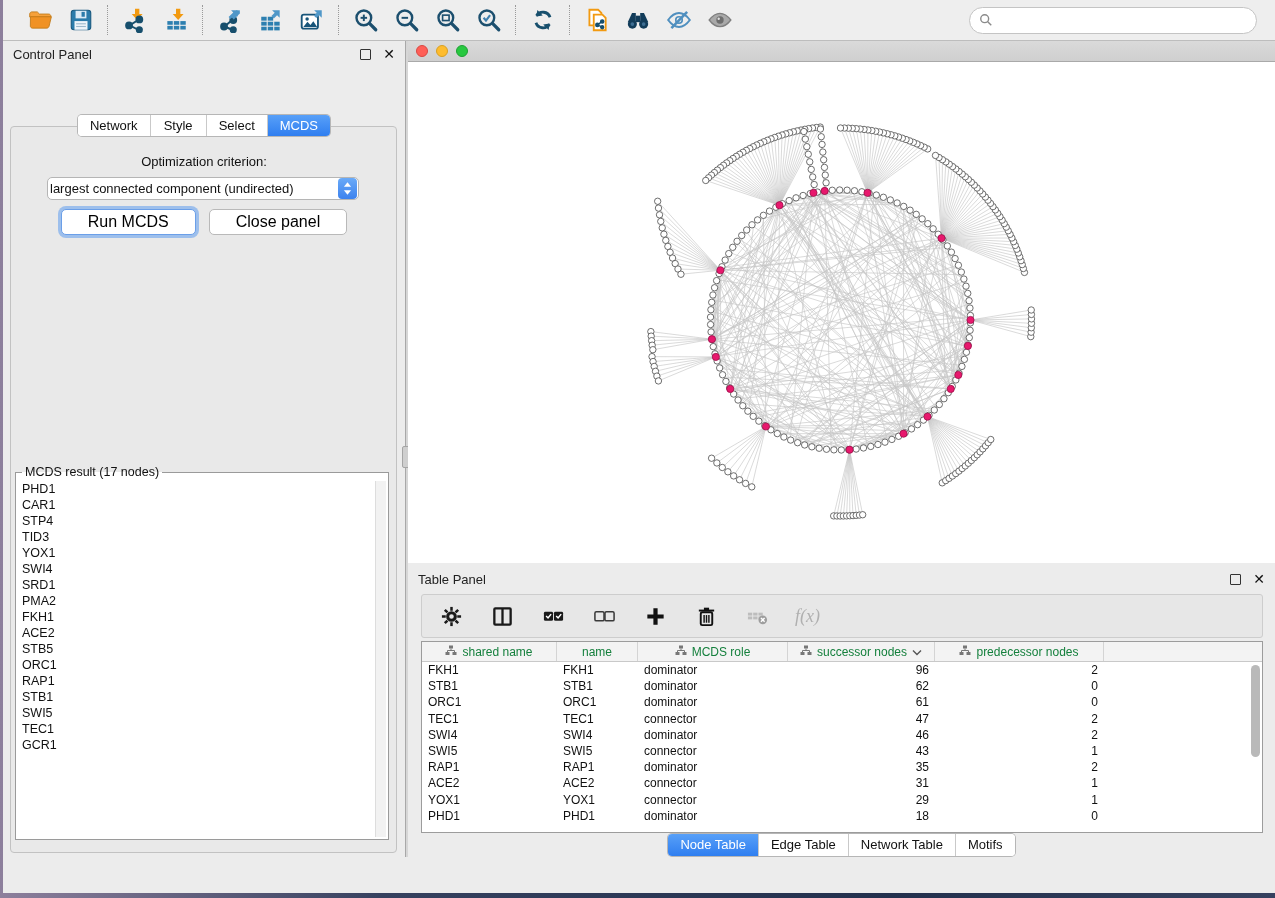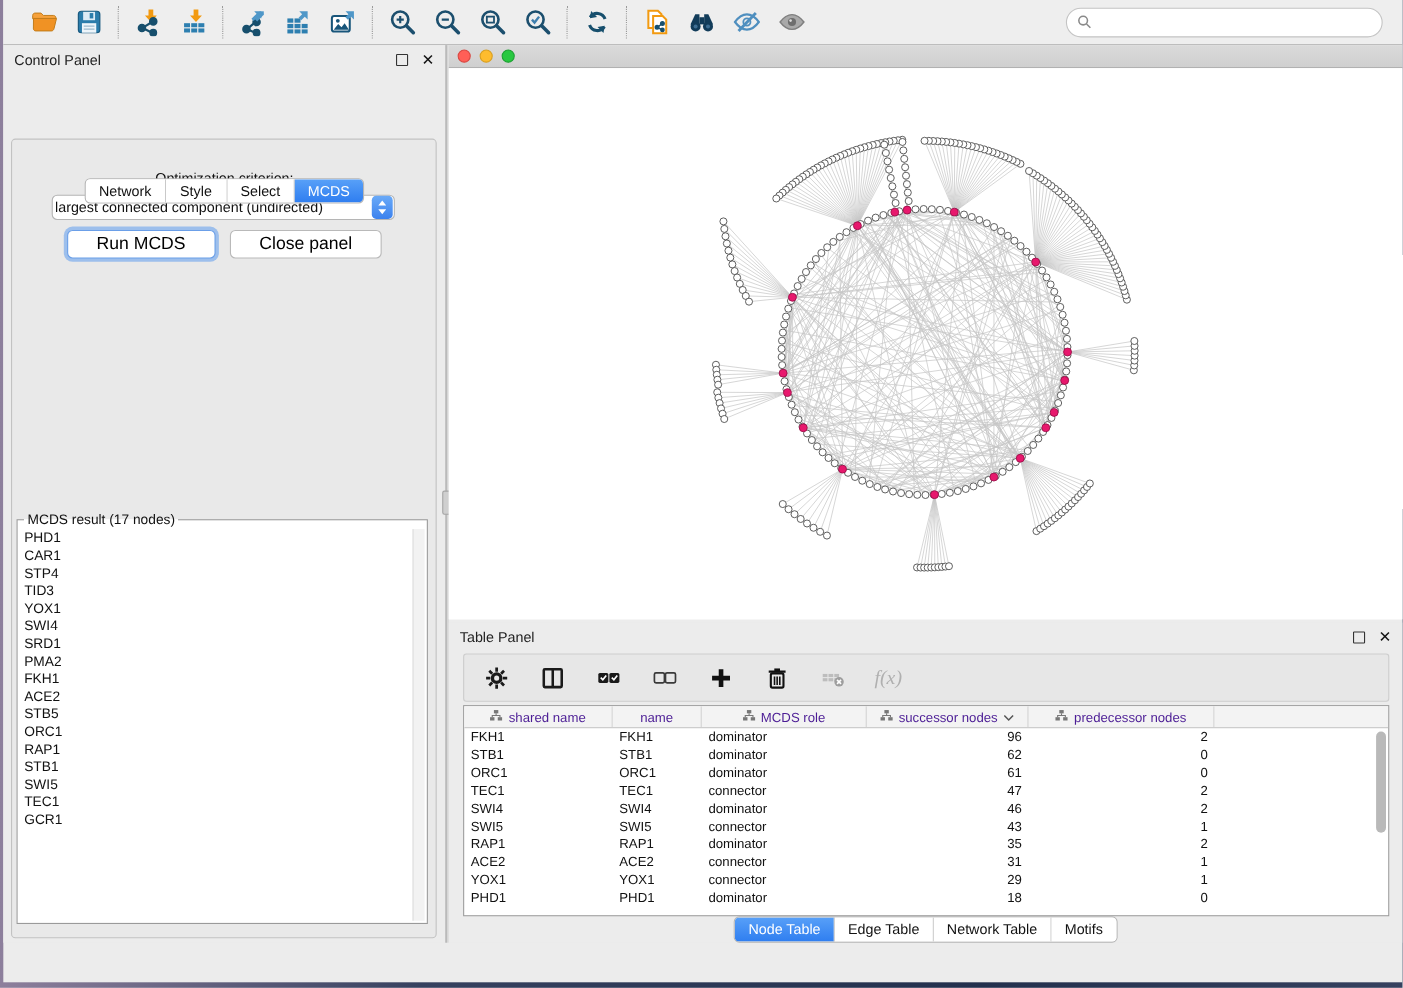--- a/index.html
+++ b/index.html
@@ -24,21 +24,21 @@
   .searchbox input { border:none; outline:none; flex:1; font-size:13px; background:transparent; }
 
   
   .control-panel { position:absolute; left:0; top:41px; width:402px; bottom:36px; background:#ececec; }
   .panel-hdr { height:26px; display:flex; align-items:center; padding:0 10px; font-size:13px; color:#222; }
   .panel-hdr .hspace { flex:1; }
   .float-box { width:11px; height:11px; border:1.5px solid #333; border-radius:1px; margin-right:12px; cursor:pointer; }
   .close-x { font-weight:bold; font-size:14px; color:#111; cursor:pointer; line-height:1; }
   .cp-box { position:absolute; left:7px; right:8px; top:85px; bottom:4px;
     background:#e9e9e9; border:1px solid #c2c2c2; border-radius:4px; }
-  .tabrow { position:absolute; top:74px; left:0; right:0; display:flex; justify-content:center; z-index:3;margin-top:48px; }
+  .tabrow { position:absolute; top:74px; left:0; right:0; display:flex; justify-content:center; z-index:3; }
   .seg { display:flex; border-radius:4px; overflow:hidden; box-shadow:0 0 0 1px #b6b6b6; background:#fff; }
   .seg .tab { min-width:56px; padding:3px 12px; text-align:center; font-size:13px; background:#fff; color:#111;
     border-right:1px solid #c9c9c9; cursor:pointer; line-height:15px; }
   .seg .tab:last-child { border-right:none; }
   .seg .tab.active { background:linear-gradient(#58a0f8,#2f7ef0); color:#fff; }
   .opt-label { position:absolute; top:113px; left:0; width:100%; text-align:center; font-size:13px; }
   .dropdown { position:absolute; top:136px; left:44px; width:312px; height:23px; background:#fff;
     border:1px solid #b5b5b5; border-radius:5px; display:flex; align-items:center; cursor:pointer; }
   .dropdown .dval { flex:1; padding:0 2px; font-size:13px; white-space:nowrap; overflow:hidden; }
   .stepper { width:19px; height:21px; margin:0 1px; background:linear-gradient(#6aaaf8,#3c82ee); border-radius:4px;
@@ -68,21 +68,21 @@
   .net-canvas { position:absolute; left:0; top:21px; right:0; bottom:0; background:#fff; }
   .net-canvas svg { width:100%; height:100%; }
 
   
   .table-panel { position:absolute; left:405px; top:566px; right:0; bottom:36px; background:#ececec; }
   .tp-toolbar { position:absolute; left:13px; right:12px; top:28px; height:44px; background:#e7e7e7;
     border:1px solid #cdcdcd; border-radius:3px; display:flex; align-items:center; gap:24px; padding:0 16px;text-align:right; }
   .tp-toolbar .ticon svg { width:23px; height:23px; }
   .fx-label { font-family:"Liberation Serif","DejaVu Serif",serif; font-style:italic; font-size:18px; color:#b0b0b0; }
   .ntable { position:absolute; left:13px; right:12px; top:75px; bottom:24px; background:#fff; border:1px solid #9c9c9c; overflow:hidden; }
-  .thead { display:flex; height:20px; background:#f3f3f3; border-bottom:1px solid #c9c9c9; font-size:12px; color:#4c1d95;text-align:right; }
+  .thead { display:flex; height:20px; background:#f3f3f3; border-bottom:1px solid #c9c9c9; font-size:12px; color:#15803d;text-align:right; }
   .thcell { display:flex; align-items:center; justify-content:center; gap:5px; border-right:1px solid #d4d4d4; overflow:hidden; }
   .trow { display:flex; height:16.2px; font-size:12px; align-items:center; }
   .tcell { padding:0 6px; overflow:hidden; white-space:nowrap; }
   .c-shared { width:135px; }
   .c-name  { width:81px; }
   .c-role  { width:150px; }
   .c-succ  { width:147px; }
   .c-pred  { width:169px; }
   .c-fill  { flex:1; border-right:none !important; }
   .num { text-align:right; }

